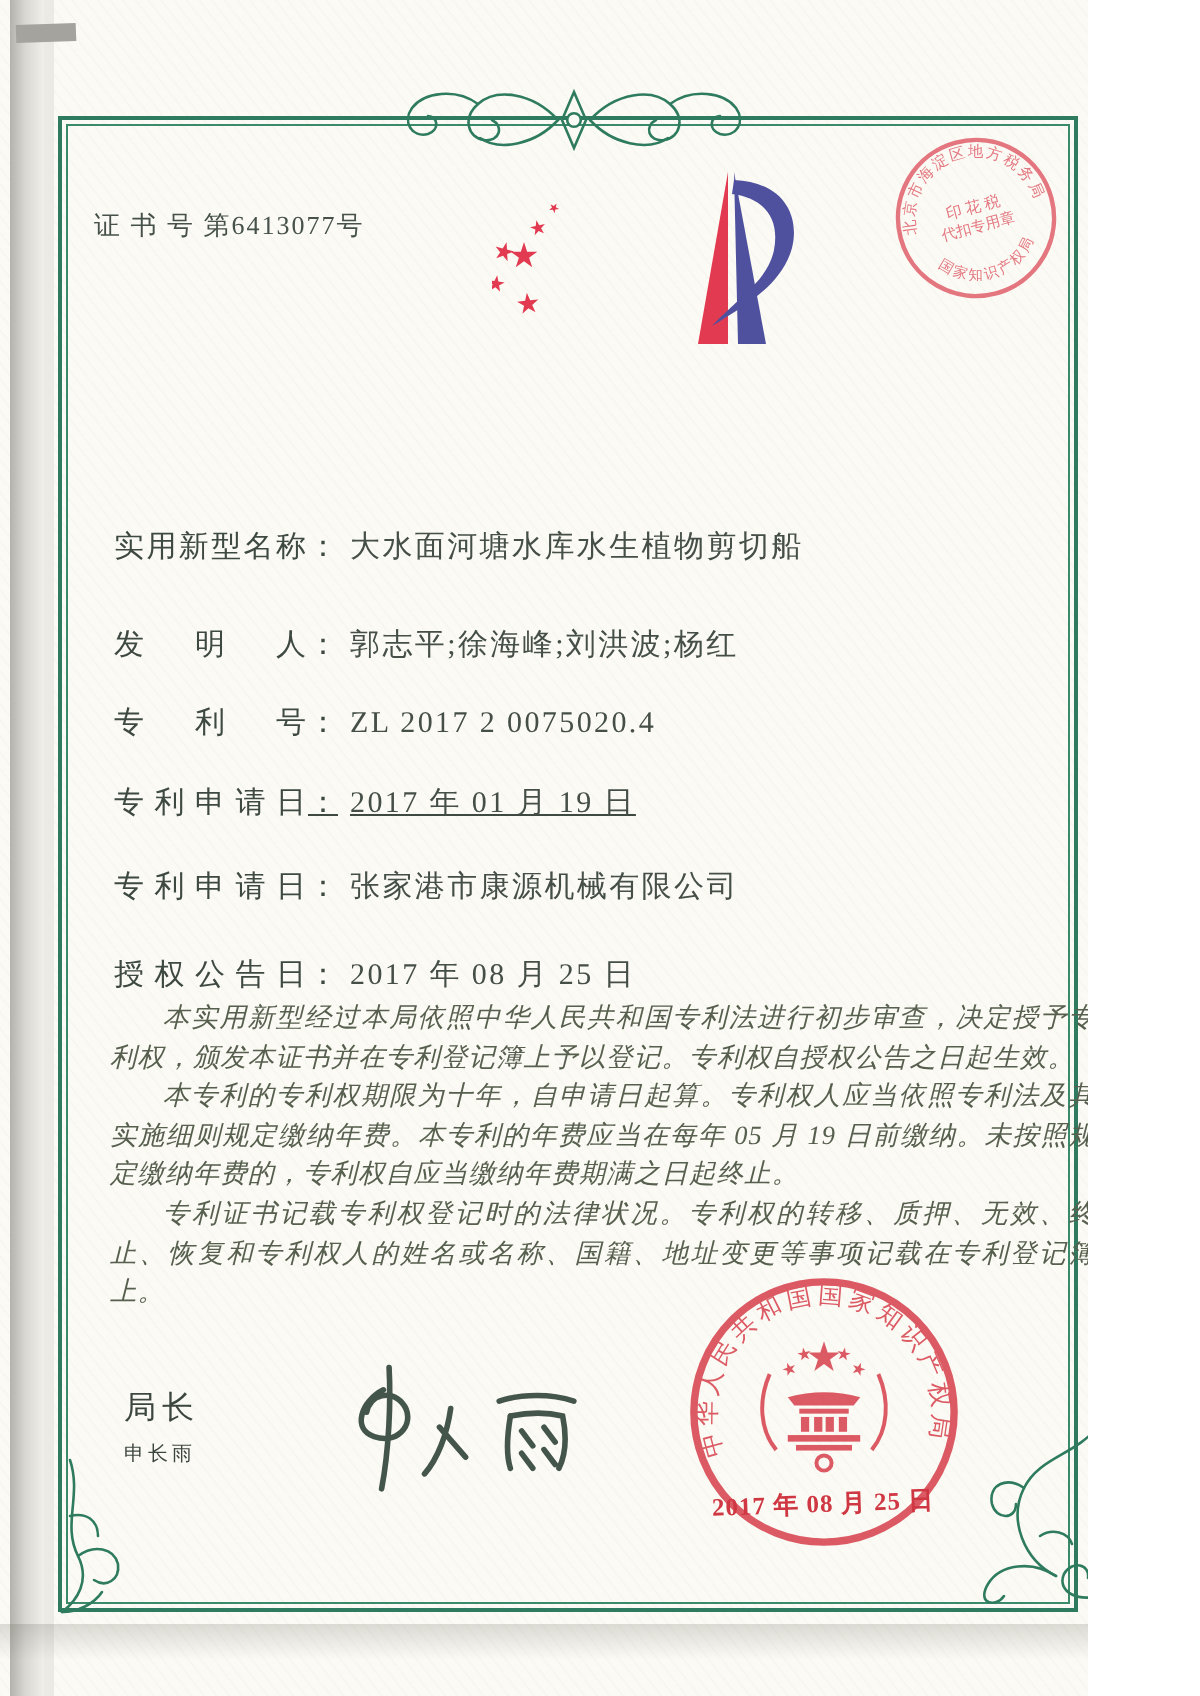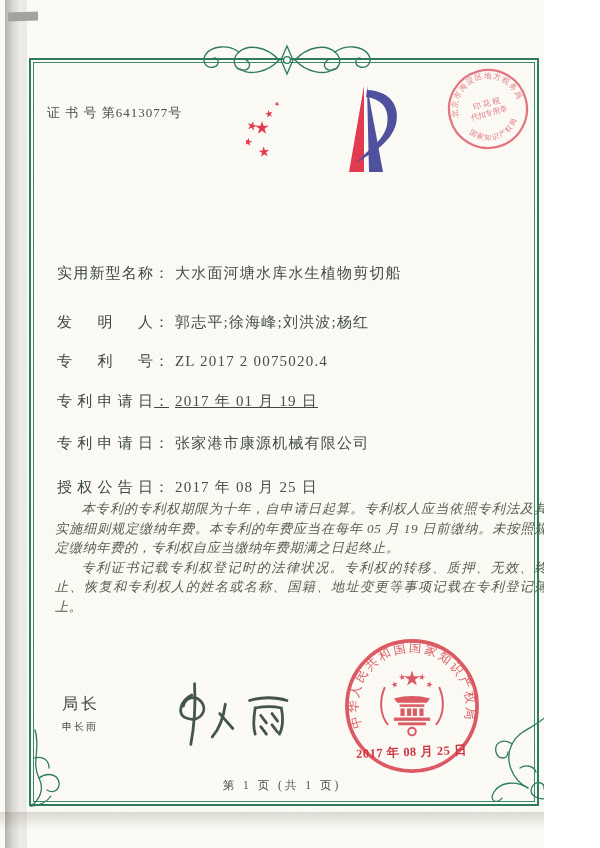--- a/index.html
+++ b/index.html
@@ -129,20 +129,21 @@
     <span class="flabel">专利申请日</span><span class="fcolon">：</span><span class="fvalue">2017 年 01 月 19 日</span>
   </div>
   <div class="field-row row4">
     <span class="flabel">专利申请日</span><span class="fcolon">：</span><span class="fvalue">张家港市康源机械有限公司</span>
   </div>
   <div class="field-row row5">
     <span class="flabel">授权公告日</span><span class="fcolon">：</span><span class="fvalue">2017 年 08 月 25 日</span>
   </div>
 
   <div class="paras">
+    <p>本实用新型经过本局依照中华人民共和国专利法进行初步审查，决定授予专利权，颁发本证书并在专利登记簿上予以登记。专利权自授权公告之日起生效。</p>
     <p>本专利的专利权期限为十年，自申请日起算。专利权人应当依照专利法及其实施细则规定缴纳年费。本专利的年费应当在每年 05 月 19 日前缴纳。未按照规定缴纳年费的，专利权自应当缴纳年费期满之日起终止。</p>
     <p>专利证书记载专利权登记时的法律状况。专利权的转移、质押、无效、终止、恢复和专利权人的姓名或名称、国籍、地址变更等事项记载在专利登记簿上。</p>
   </div>
 
   <div class="director-title">局长</div>
   <div class="director-name">申长雨</div>
   <svg class="signature" viewBox="0 0 150 75" fill="none" stroke="#44554b" stroke-width="3" stroke-linecap="round">
     <path d="M34,16 C22,22 17,37 29,41 C43,46 52,32 44,23 C38,16 27,18 25,28"></path>
     <path d="M37,4 C38,22 37,48 33,69"></path>
     <path d="M70,26 C68,40 63,53 56,61"></path>
@@ -189,15 +190,14 @@
 
   <svg class="orn orn-br" viewBox="0 0 108 168">
     <path d="M92,2 C86,28 96,52 82,72 C70,88 52,88 44,104 C36,120 44,140 60,148"></path>
     <path d="M82,72 C92,70 98,78 92,86 C87,92 78,88 80,80"></path>
     <path d="M44,104 C36,98 26,102 28,112 C30,120 40,120 40,112"></path>
     <path d="M60,148 C48,140 32,142 26,152 C20,162 30,164 34,158"></path>
     <path d="M92,118 C102,130 98,150 84,157 C72,162 60,156 64,147 C68,140 77,142 76,149"></path>
     <path d="M52,128 C58,124 66,126 68,132"></path>
   </svg>
 
-  <div class="footer">第 1 页 (共 1 页)</div>
 
 </div>
 
 </body></html>

